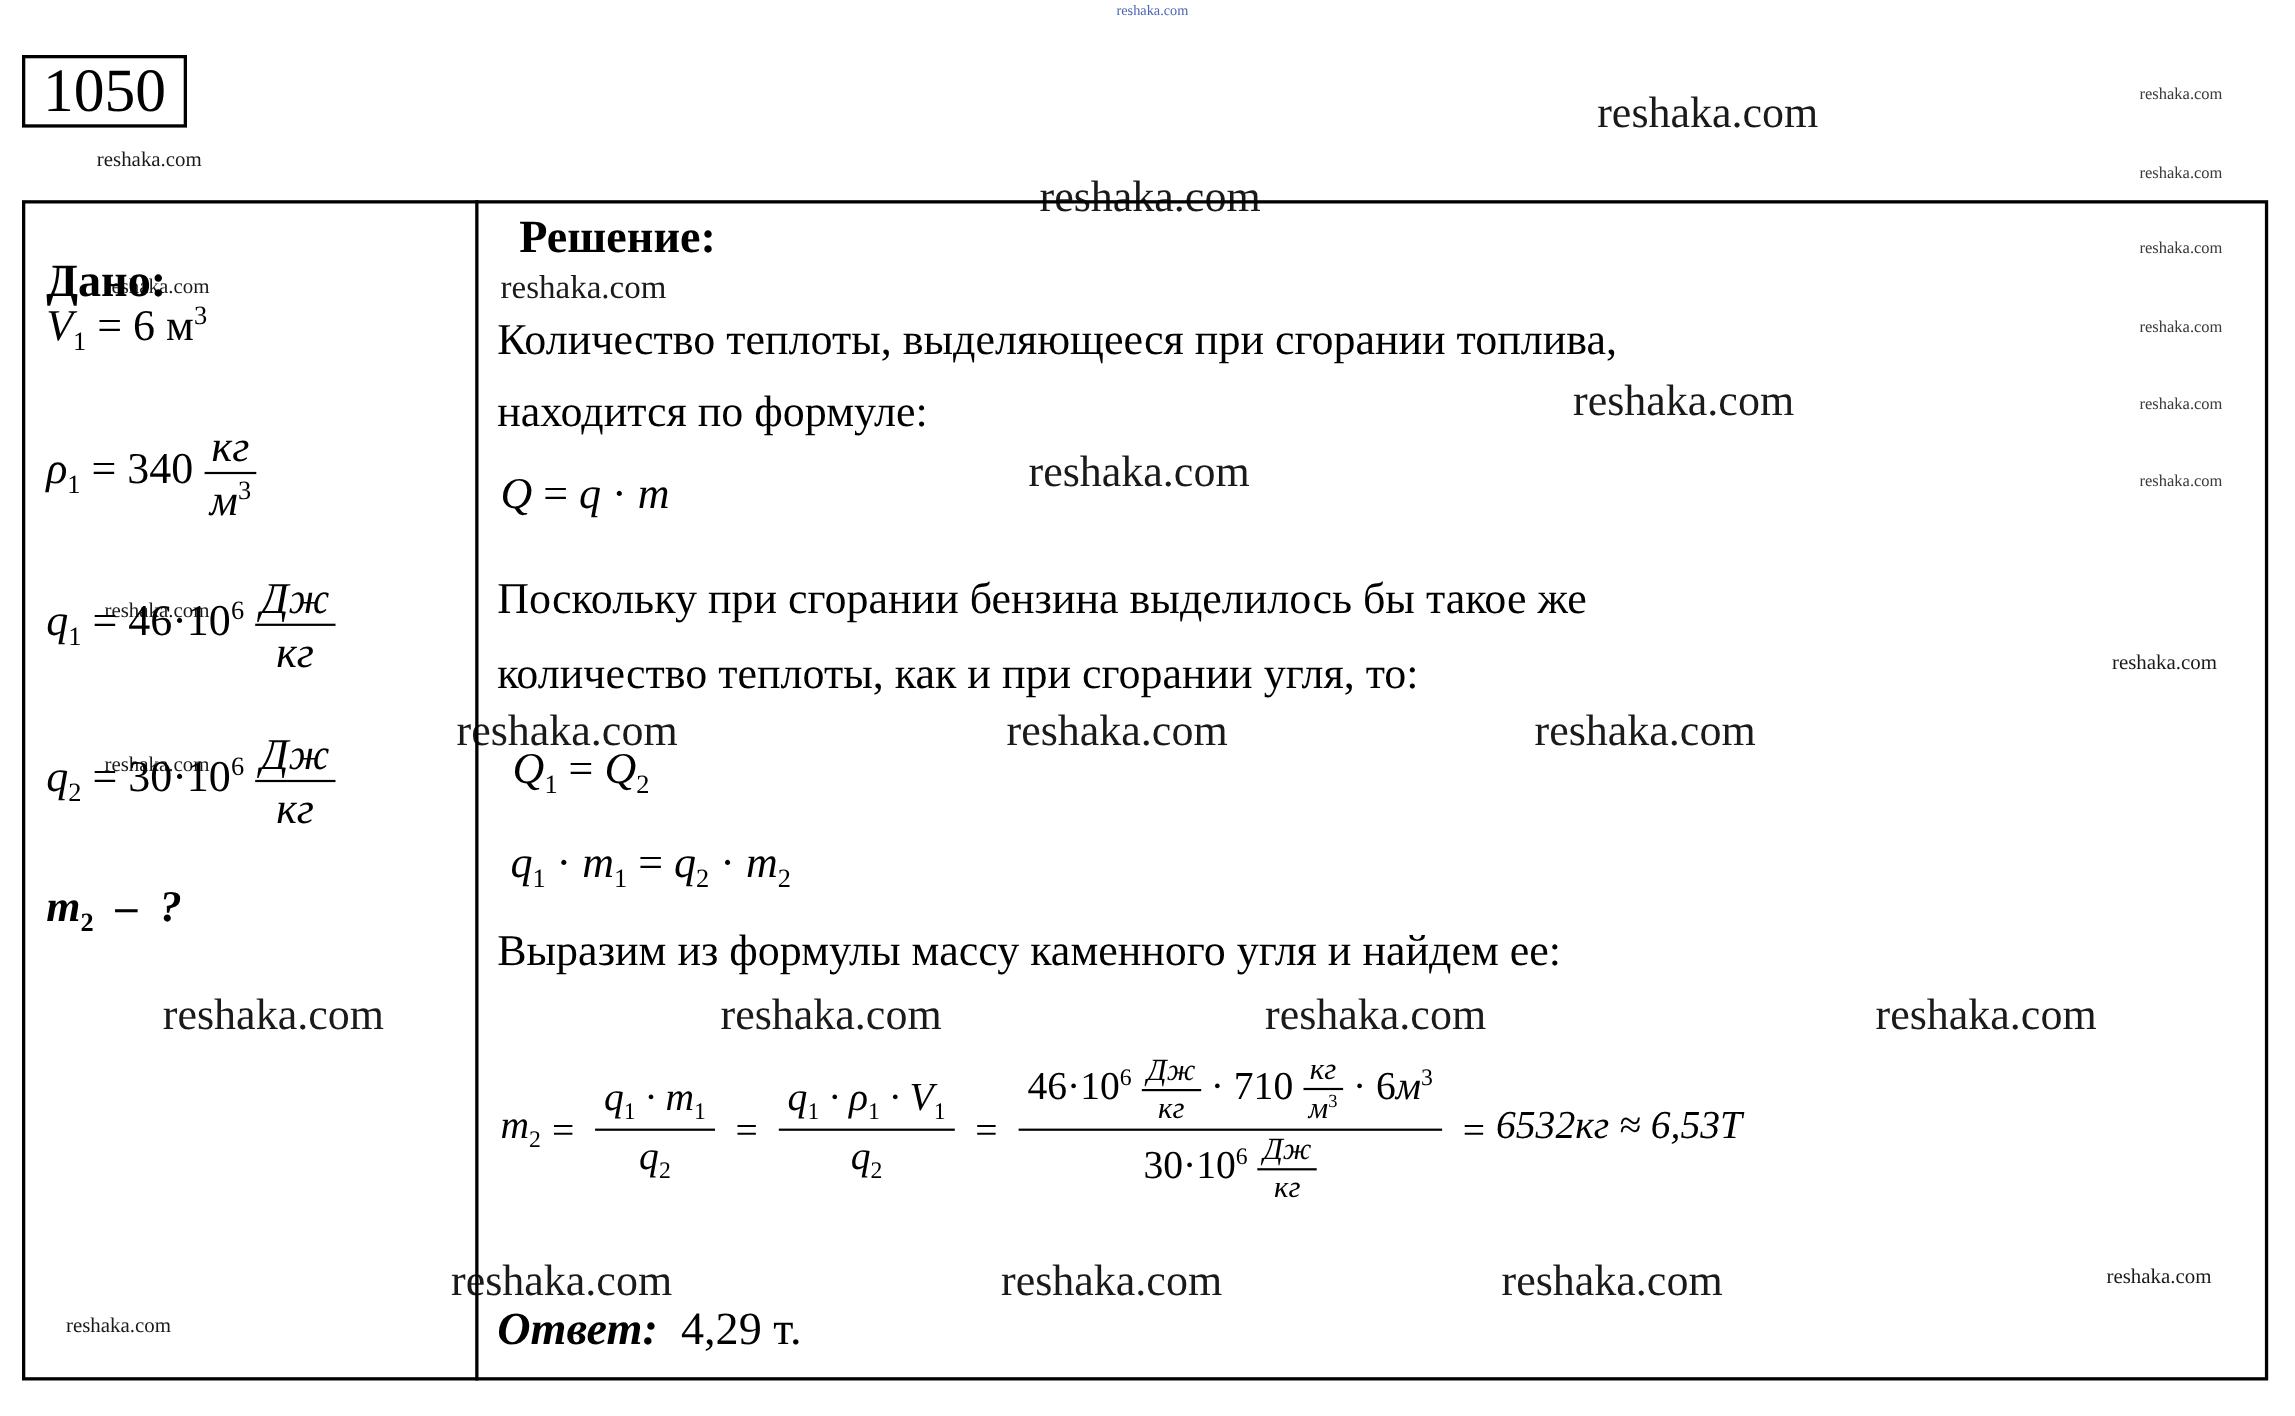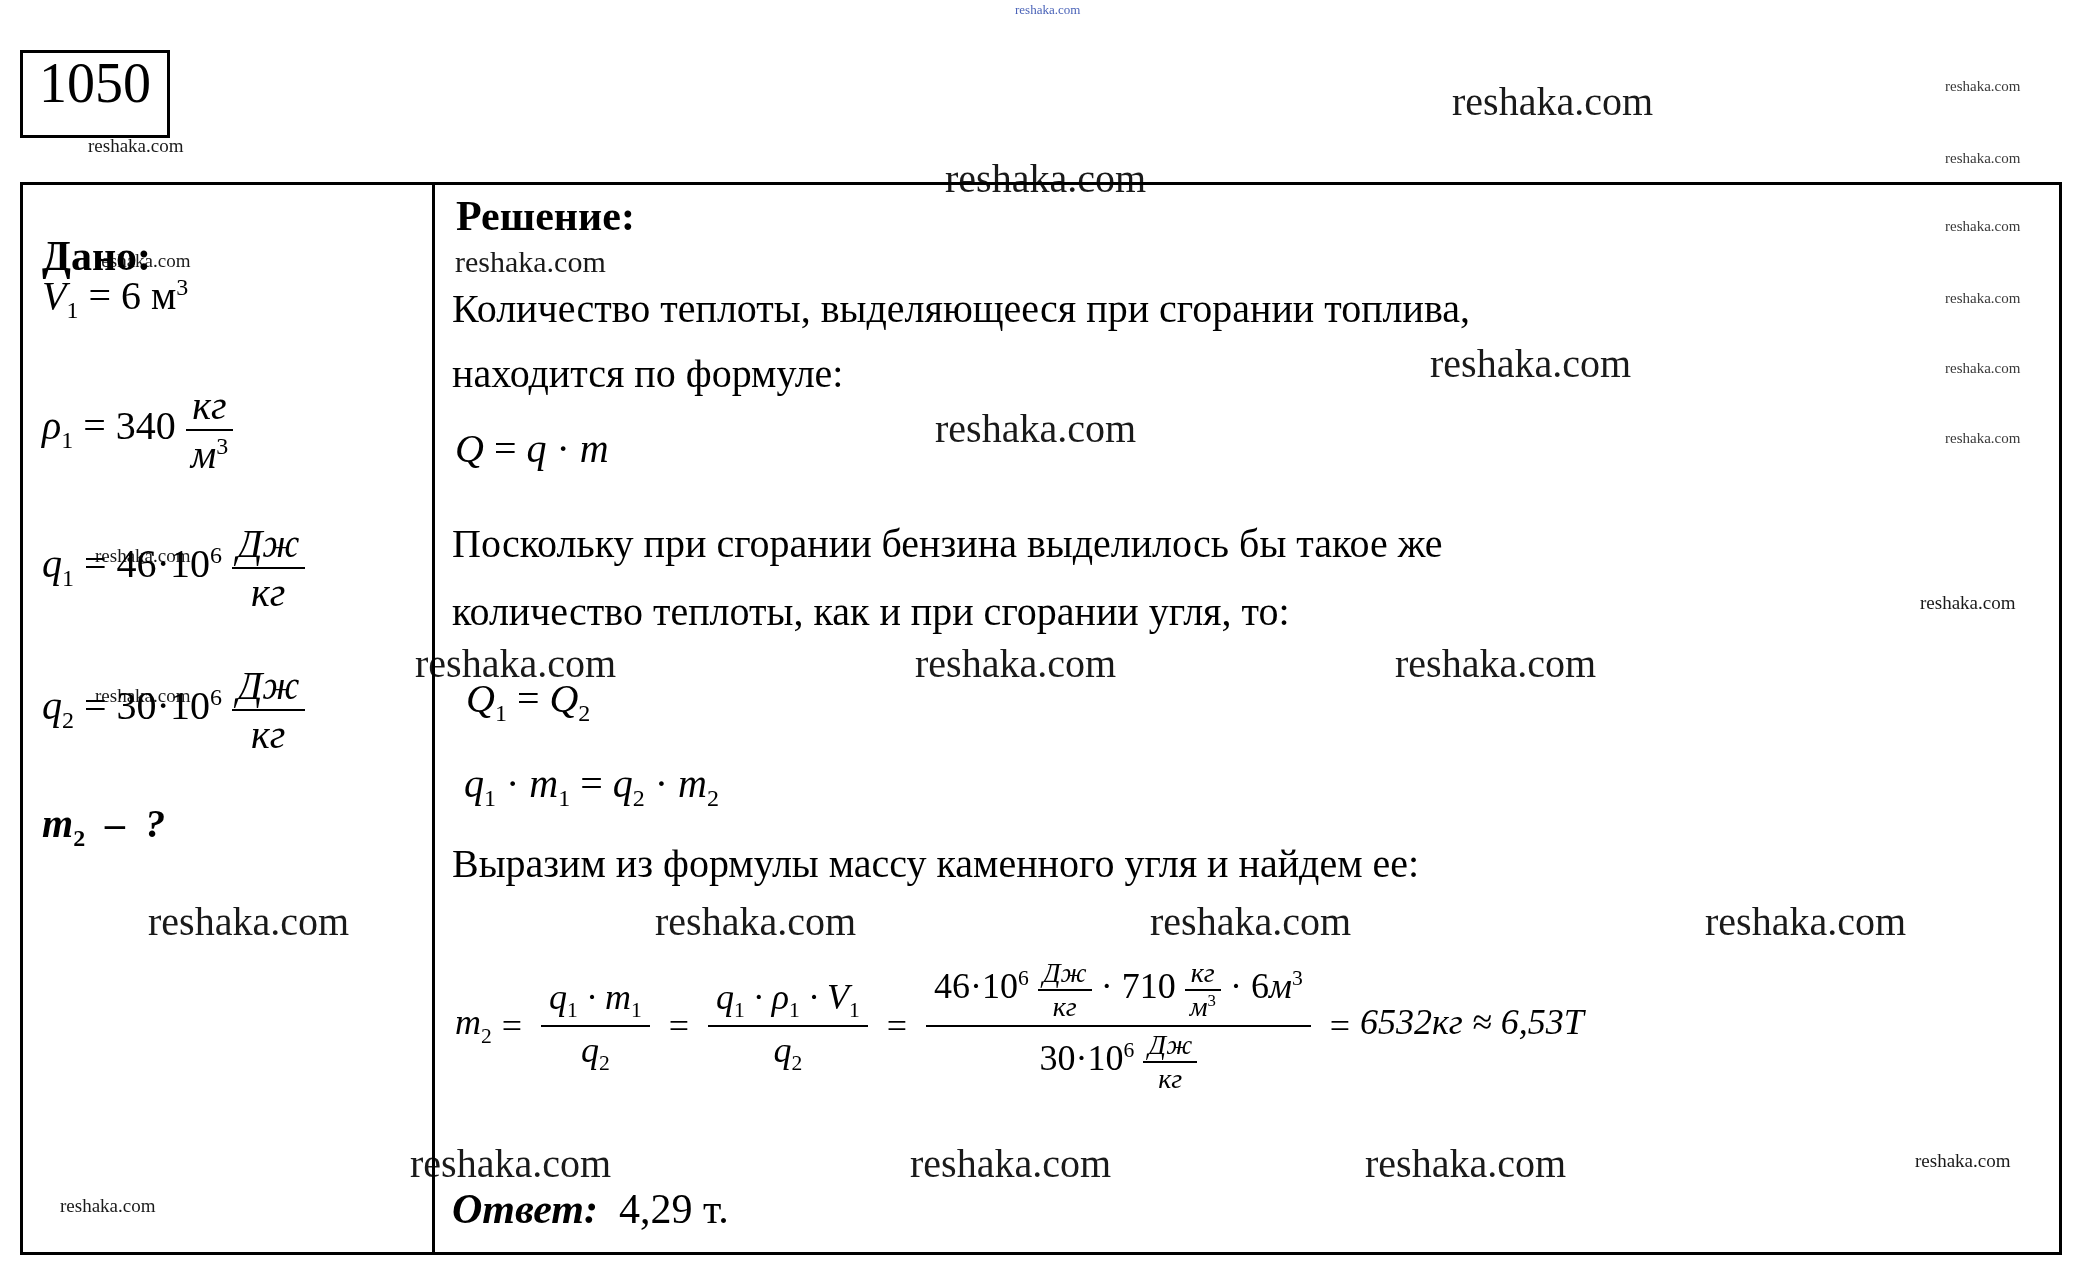--- a/index.html
+++ b/index.html
@@ -29,21 +29,21 @@
   .wm-mid { font-size: 30px; }
   .wm-big { font-size: 40px; }
   .wm-blue { color: #4a63b8; font-size: 13px; }
 
   
   #number-box {
     position: absolute;
     left: 20px;
     top: 50px;
     border: 3px solid #000;
-    padding: 2px 16px 24px 16px;
+    padding: 2px 16px 2px 16px;
     font-size: 56px;
     font-family: "Liberation Serif", serif;
     line-height: 1;
   }
 
   
   #frame {
     position: absolute;
     left: 20px;
     top: 182px;
@@ -62,21 +62,21 @@
   }
 
   
   .col-head {
     position: absolute;
     font-weight: bold;
     font-size: 42px;
     font-family: "Liberation Serif", serif;
   }
   #given-head { left: 42px; top: 196px; margin-top: 36px; }
-  #solution-head { left: 456px; top: 192px; }
+  #solution-head { left: 472px; top: 192px; }
 
   
   .math {
     position: absolute;
     font-family: "Liberation Serif", serif;
     font-style: italic;
     white-space: nowrap;
   }
   .up { font-style: normal; }
   sup, sub { font-style: normal; font-size: 60%; }

